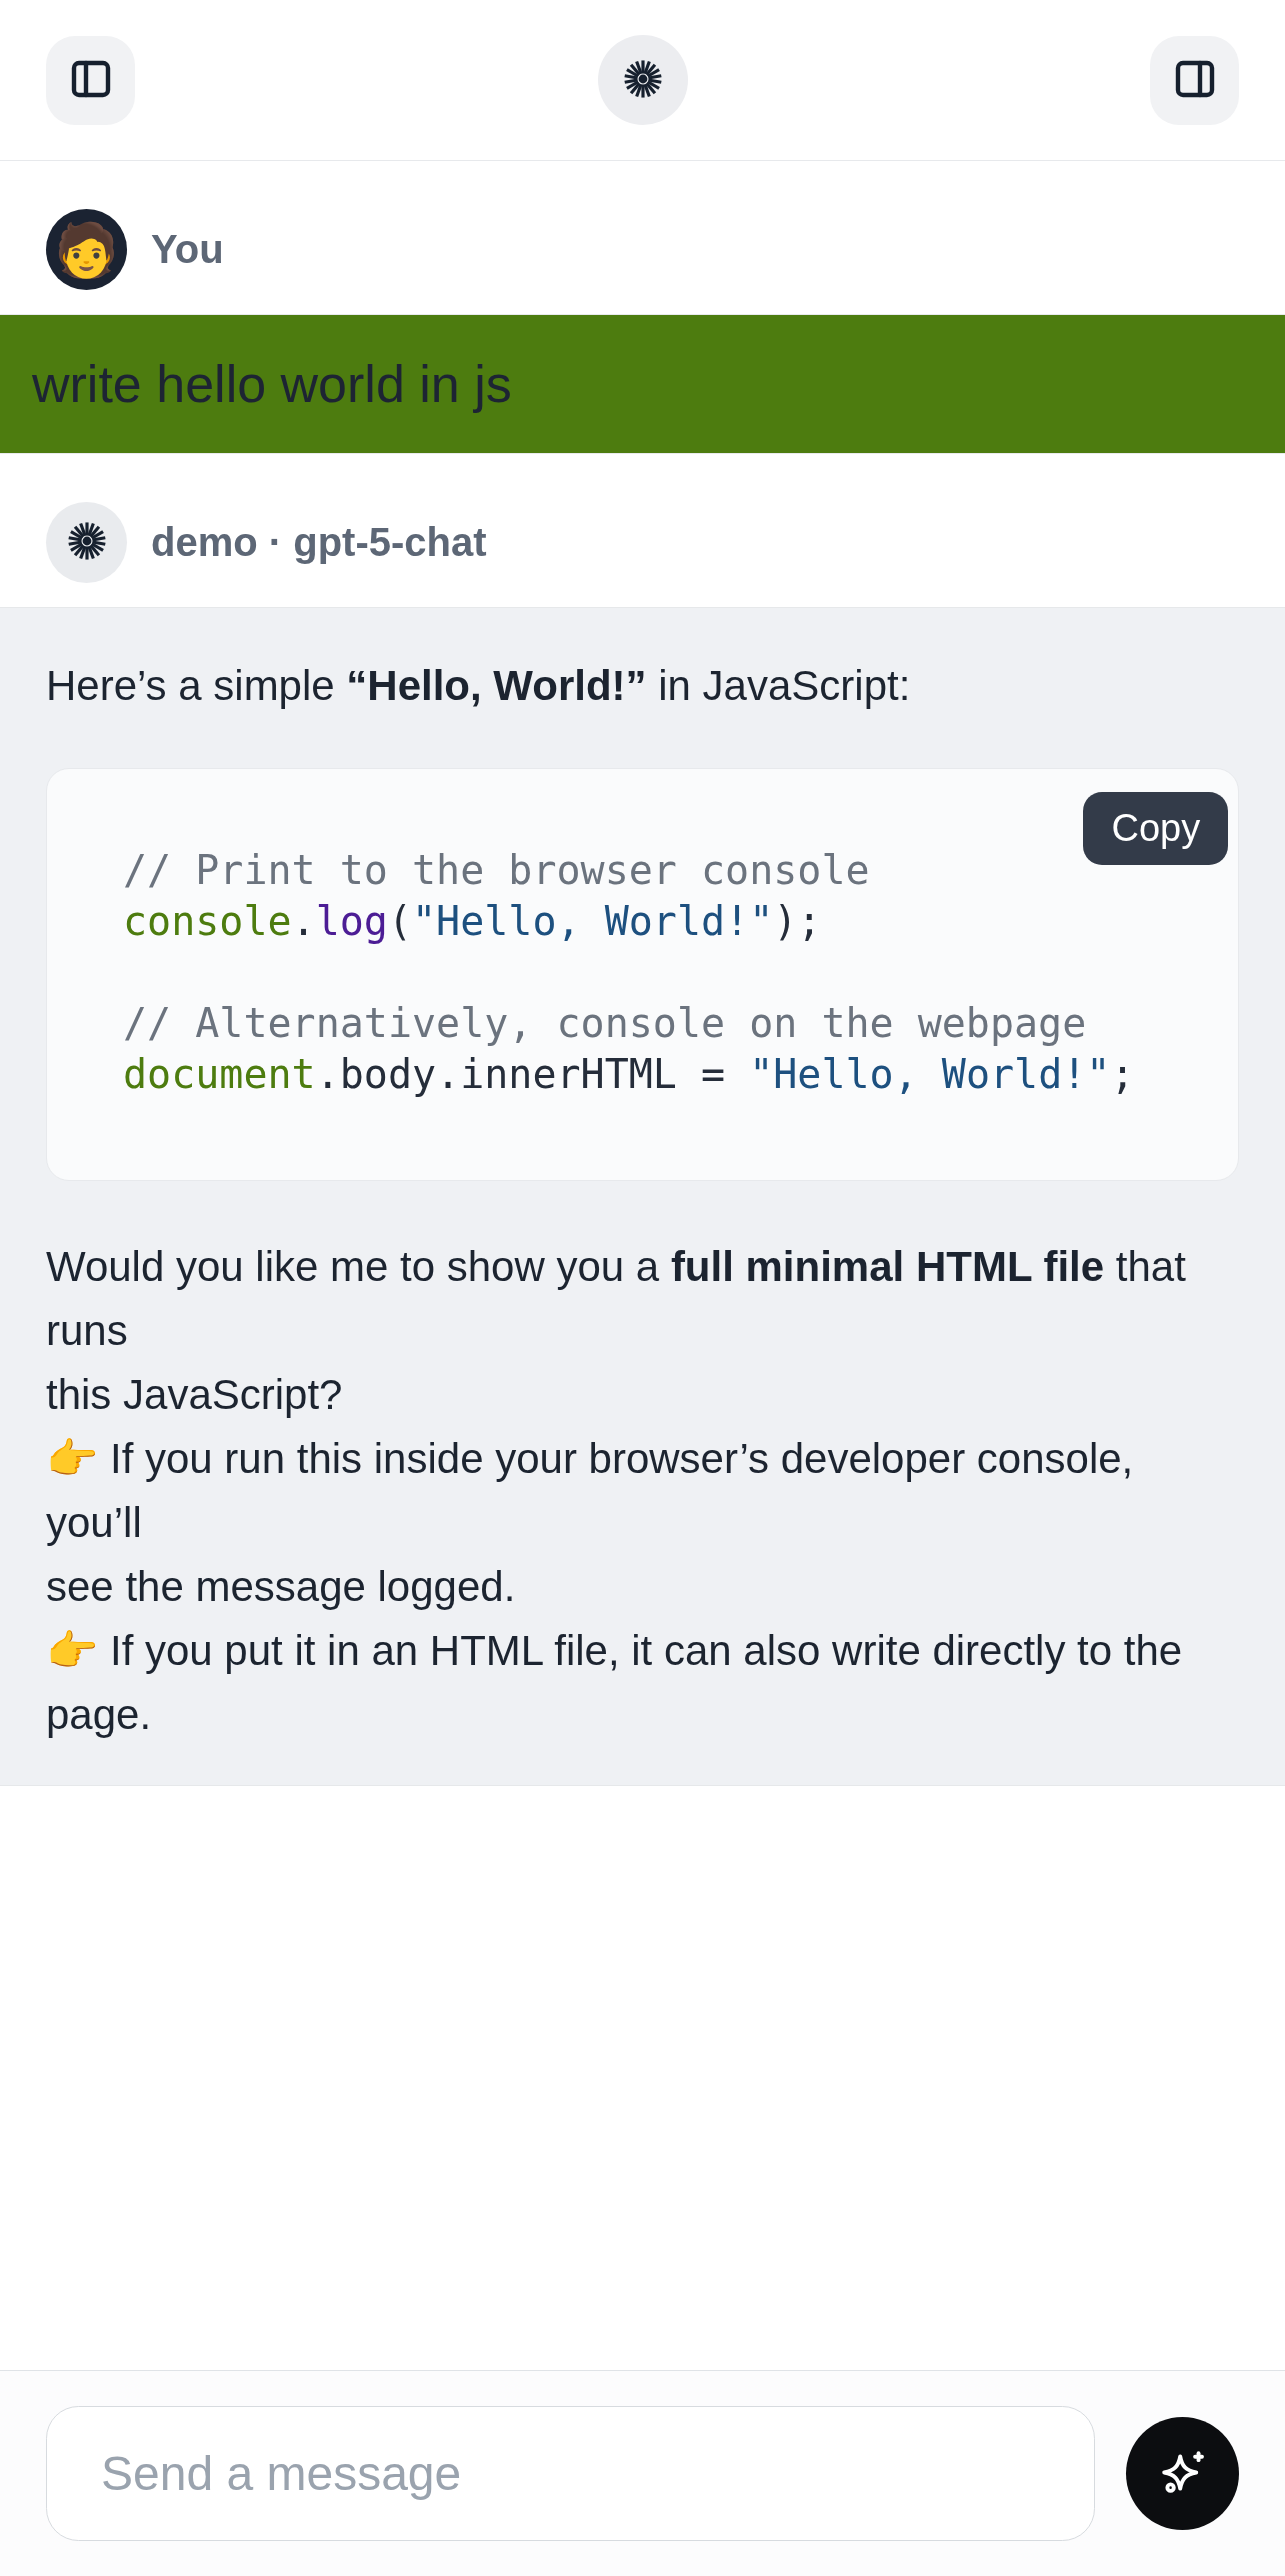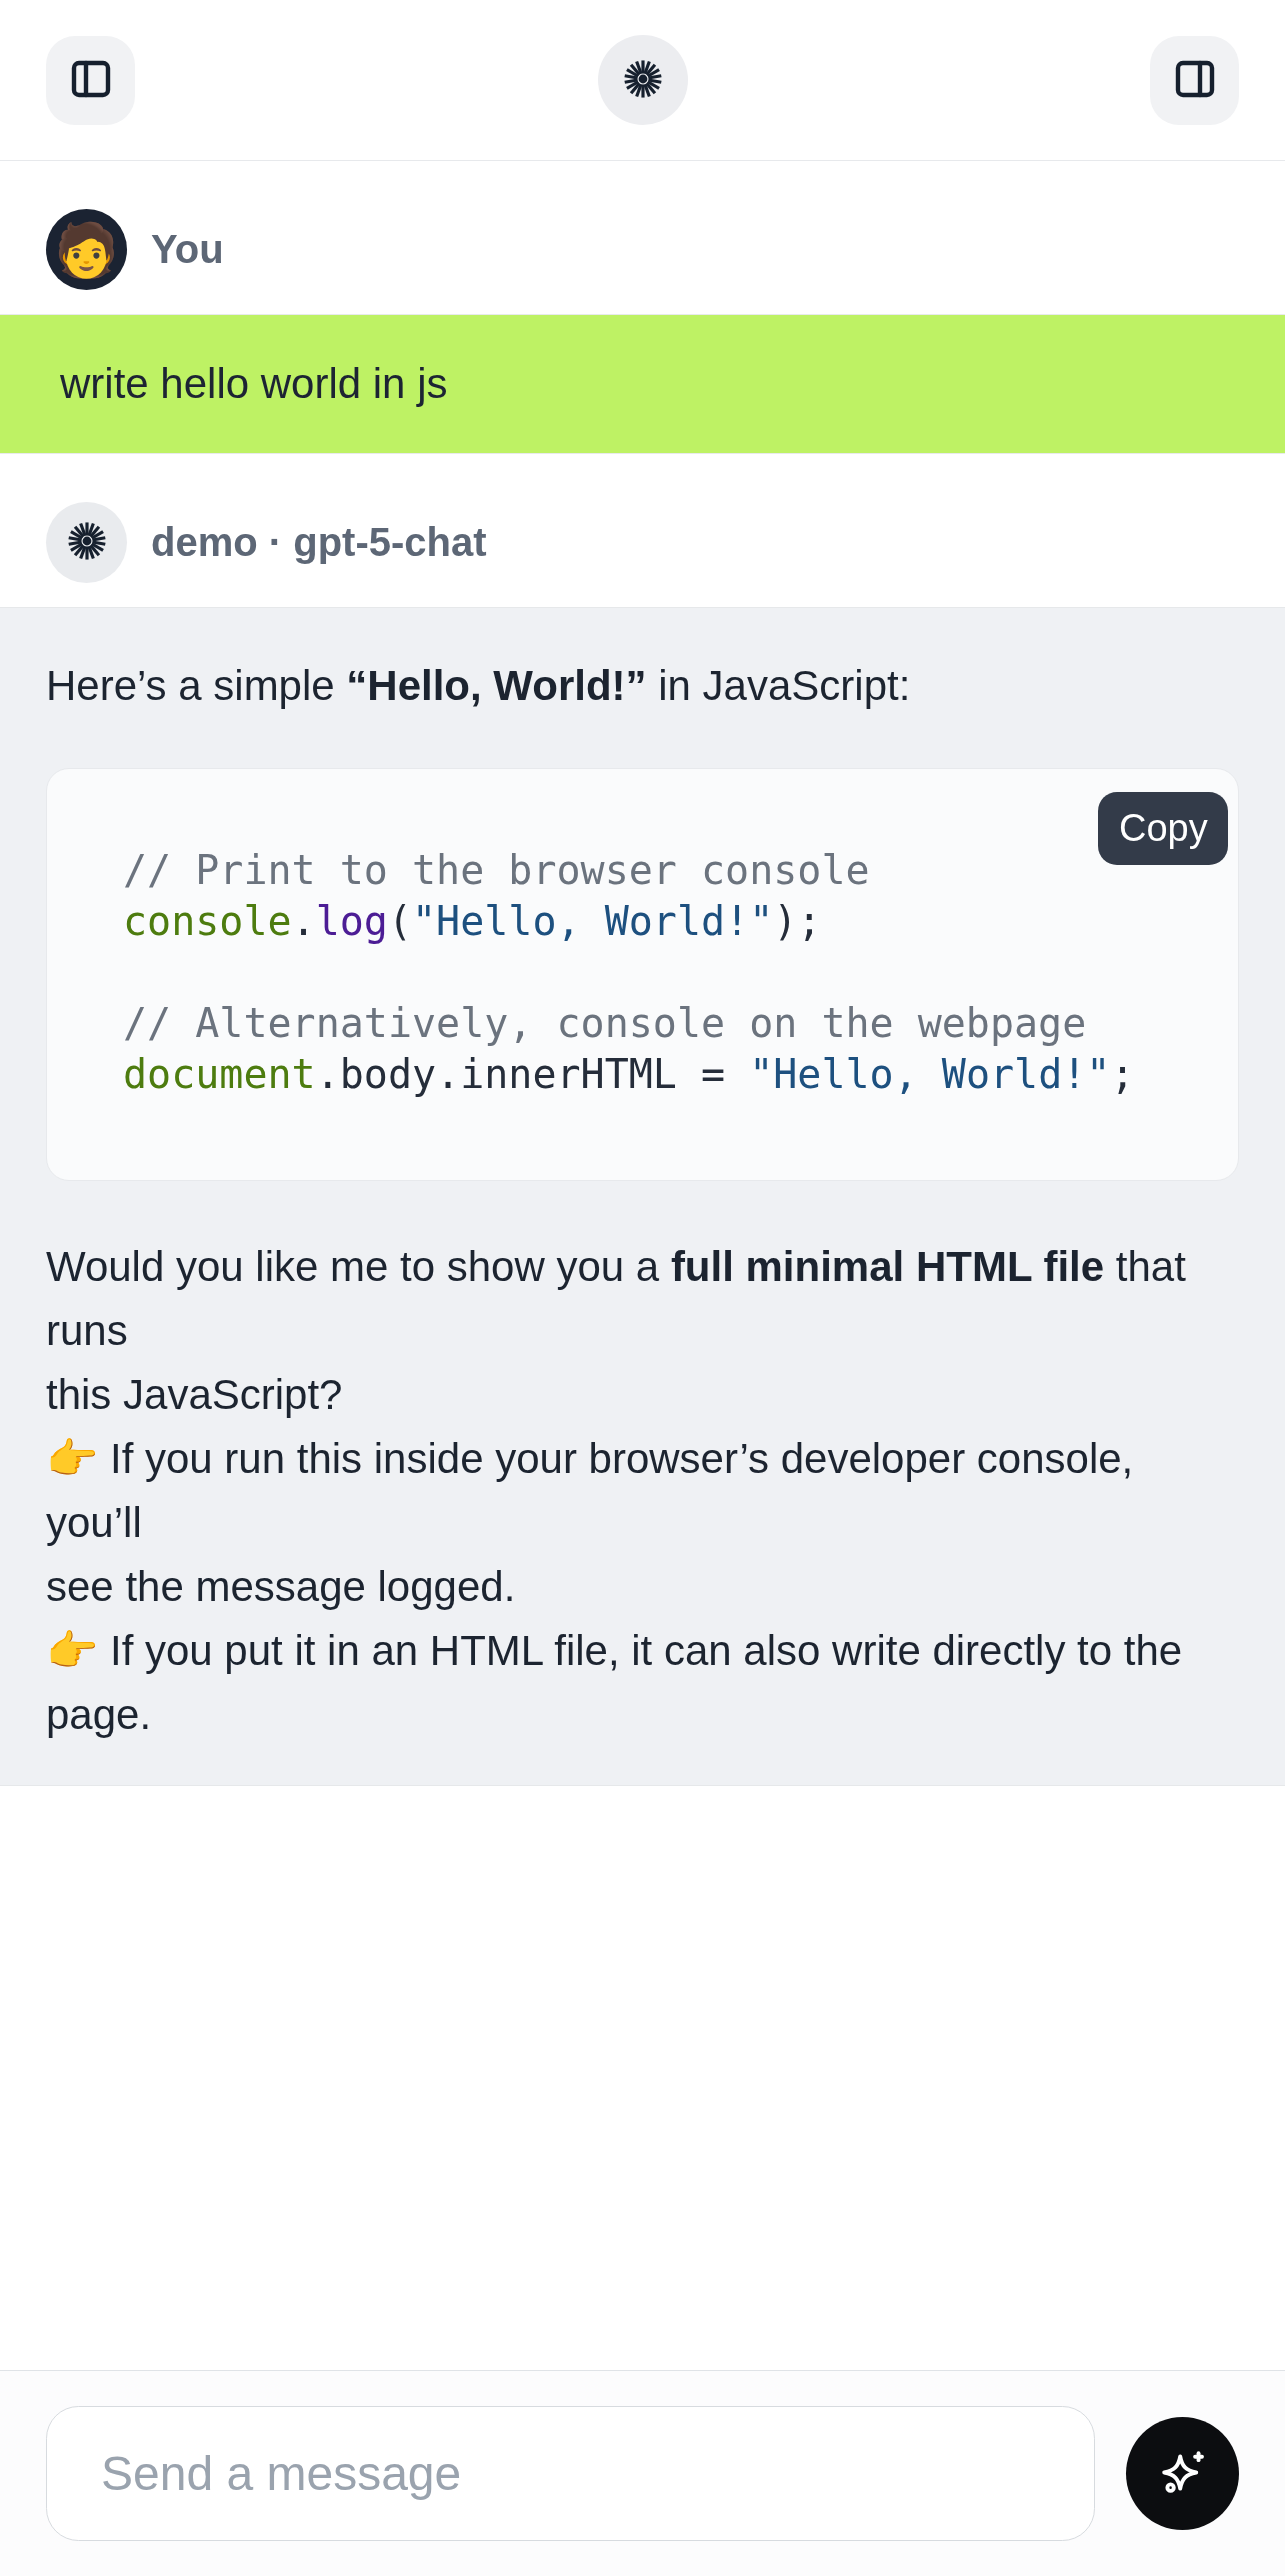--- a/index.html
+++ b/index.html
@@ -42,25 +42,25 @@
   .avatar {
     width:81px; height:81px; border-radius:50%;
     display:flex; align-items:center; justify-content:center;
     flex:0 0 auto;
   }
   .avatar.user { background:#1b2332; font-size:52px; line-height:1; }
   .avatar.bot  { background:#e9ebee; }
   .author { font-size:40px; font-weight:700; color:#5d6776; }
   
   .user-band {
-    background:#bef264;
+    background:#4d7c0f;
     border-top:1.9px solid #e8eaec;
     border-bottom:1.9px solid #e8eaec;
-    padding:44px 60px;
-    font-size:42px; line-height:50px; color:#1d2433;
+    padding:44px 32px;
+    font-size:52px; line-height:50px; color:#1d2433;
   }
   
   .bot-band {
     background:#eff1f4;
     border-top:1.9px solid #e6e8ea;
     border-bottom:1.9px solid #e6e8ea;
     padding:46px 46px 38px 46px;
   }
   .rich { font-size:42px; line-height:64px; color:#1c2430; }
   .rich .b { font-weight:700; }
@@ -69,21 +69,21 @@
   .code-card {
     position:relative;
     margin:50px 0 54px 0;
     background:#fafbfc;
     border:1.9px solid #e7e9ec;
     border-radius:23px;
     padding:76px 38px 80px 76px;
   }
   .copy-btn {
     position:absolute; top:23px; right:9.6px;
-    width:130px; height:73px;
+    width:145px; height:73px;
     background:#333b49; color:#ffffff;
     border:none; border-radius:19px;
     font-size:38px; font-family:inherit;
     display:flex; align-items:center; justify-content:center;
     cursor:pointer;
   }
   .code-line {
     font-family:"DejaVu Sans Mono","Liberation Mono",monospace;
     font-size:40px; line-height:51px; min-height:51px;
     white-space:pre;

